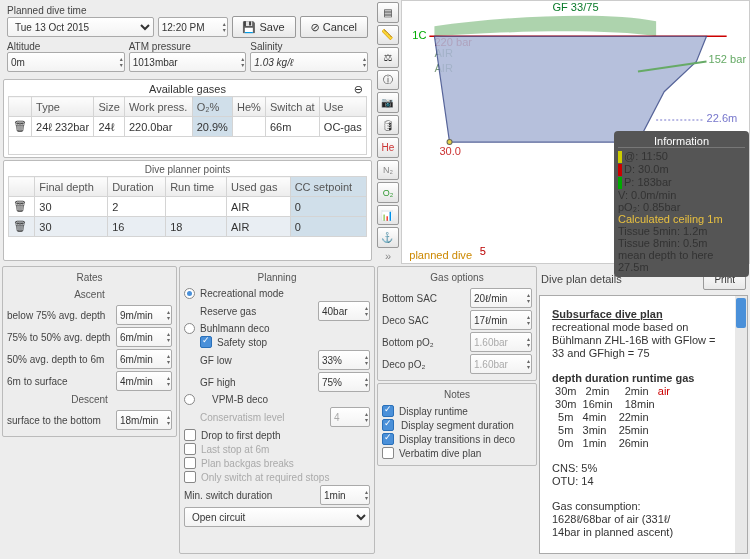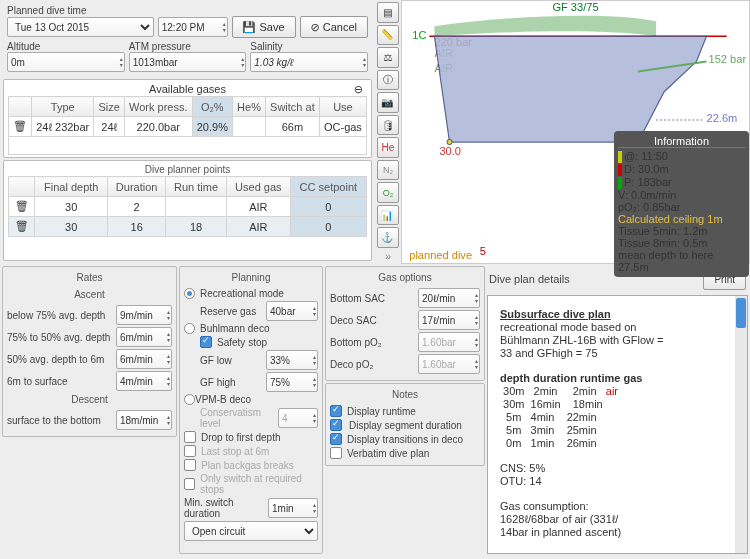--- a/index.html
+++ b/index.html
@@ -12,21 +12,21 @@
 .toolbar{width:26px;display:flex;flex-direction:column;gap:2px;padding:2px;align-items:center}
 .tbtn{width:22px;height:22px;border:1px solid #999;border-radius:2px;background:linear-gradient(#fff,#e5e5e5);display:flex;align-items:center;justify-content:center;font-size:10px;cursor:pointer}
 .chart{flex:1;position:relative;background:#fff;border:1px solid #ccc}
 .row{display:flex;gap:4px;align-items:center;margin-bottom:3px}
 .lbl{font-size:10px;color:#444}
 .sel,.inp{height:20px;border:1px solid #aaa;border-radius:2px;background:linear-gradient(#fff,#f3f3f3);padding:0 3px;font-size:10px}
 .sel{padding-right:14px;position:relative}
 .btn{height:22px;padding:0 10px;border:1px solid #999;border-radius:2px;background:linear-gradient(#fff,#e8e8e8);font-size:10px;cursor:pointer;display:flex;align-items:center;gap:3px}
 .grp-title{text-align:center;font-size:10px;color:#555;padding:1px 0;position:relative}
 table{border-collapse:collapse;width:100%;background:#fff;font-size:10px}
-th,td{border:1px solid #d4d4d4;padding:2px 4px;text-align:center;height:20px}
+th,td{border:1px solid #d4d4d4;padding:2px 4px;text-align:left;height:20px}
 th{background:linear-gradient(#fdfdfd,#ececec);font-weight:normal;color:#555}
 .hl{background:#d0dfea}
 .alt{background:#e9eef3}
 .spin{position:relative;display:inline-flex;align-items:center}
 .spin::after{content:"▴\A▾";white-space:pre;position:absolute;right:2px;font-size:6px;line-height:6px;color:#666;pointer-events:none}
 .bottom{display:flex;padding:2px;gap:2px;height:292px}
 .col{display:flex;flex-direction:column;gap:2px}
 .box{border:1px solid #bbb;border-radius:2px;padding:4px;background:#ededed}
 .box .grp-title{margin-bottom:4px}
 .frow{display:flex;align-items:center;justify-content:space-between;margin:2px 0;gap:4px}
@@ -223,21 +223,21 @@
       <div class="grp-title">Descent</div>
       <div class="frow">
           <span class="lbl">surface to the bottom</span>
           <div class="spin">
             <input class="inp" style="width: 56px;" value="18m/min">
           </div>
         </div>
     </div>
   </div>
 
-  <div class="col" style="width:144px">
+  <div class="col" style="width:196px">
     <div class="box" style="flex:1">
       <div class="grp-title">Planning</div>
       <div class="frow" style="justify-content:flex-start;gap:5px">
           <span class="rad on"></span>
           <span class="lbl">Recreational mode</span>
         </div>
       <div class="frow" style="padding-left:16px">
           <span class="lbl">Reserve gas</span>
           <div class="spin">
             <input class="inp" style="width: 52px;" value="40bar">
@@ -256,21 +256,21 @@
           <div class="spin">
             <input class="inp" style="width: 52px;" value="33%">
           </div>
         </div>
       <div class="frow" style="padding-left:16px">
           <span class="lbl">GF high</span>
           <div class="spin">
             <input class="inp" style="width: 52px;" value="75%">
           </div>
         </div>
-      <div class="frow" style="justify-content:flex-start;gap:0">
+      <div class="frow" style="justify-content:flex-start;gap:17px">
           <span class="rad"></span>
           <span class="lbl">VPM-B deco</span>
         </div>
       <div class="frow" style="padding-left:16px">
           <span class="lbl disabled">Conservatism level</span>
           <div class="spin">
             <input class="inp disabled" style="width: 40px;" disabled="" value="4">
           </div>
         </div>
       <div class="frow" style="justify-content:flex-start;gap:5px">

